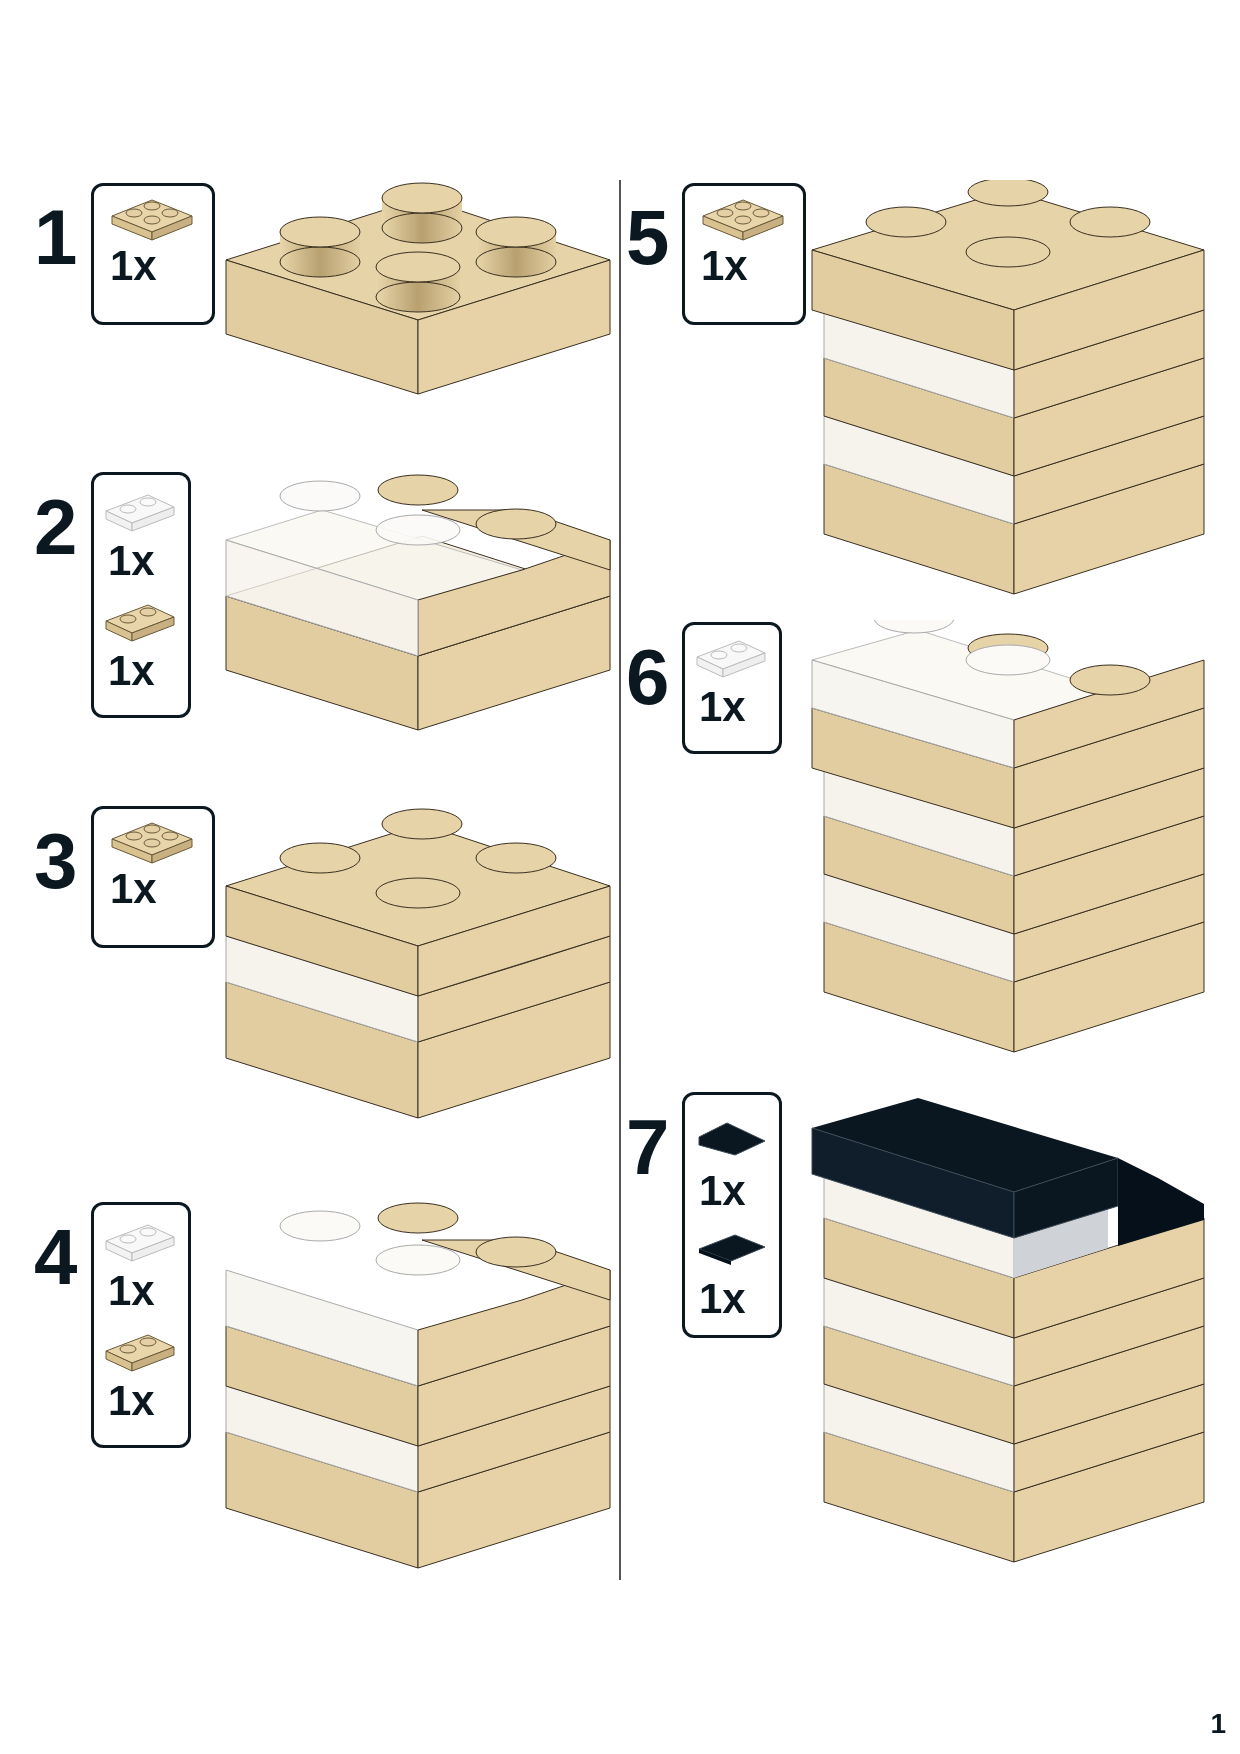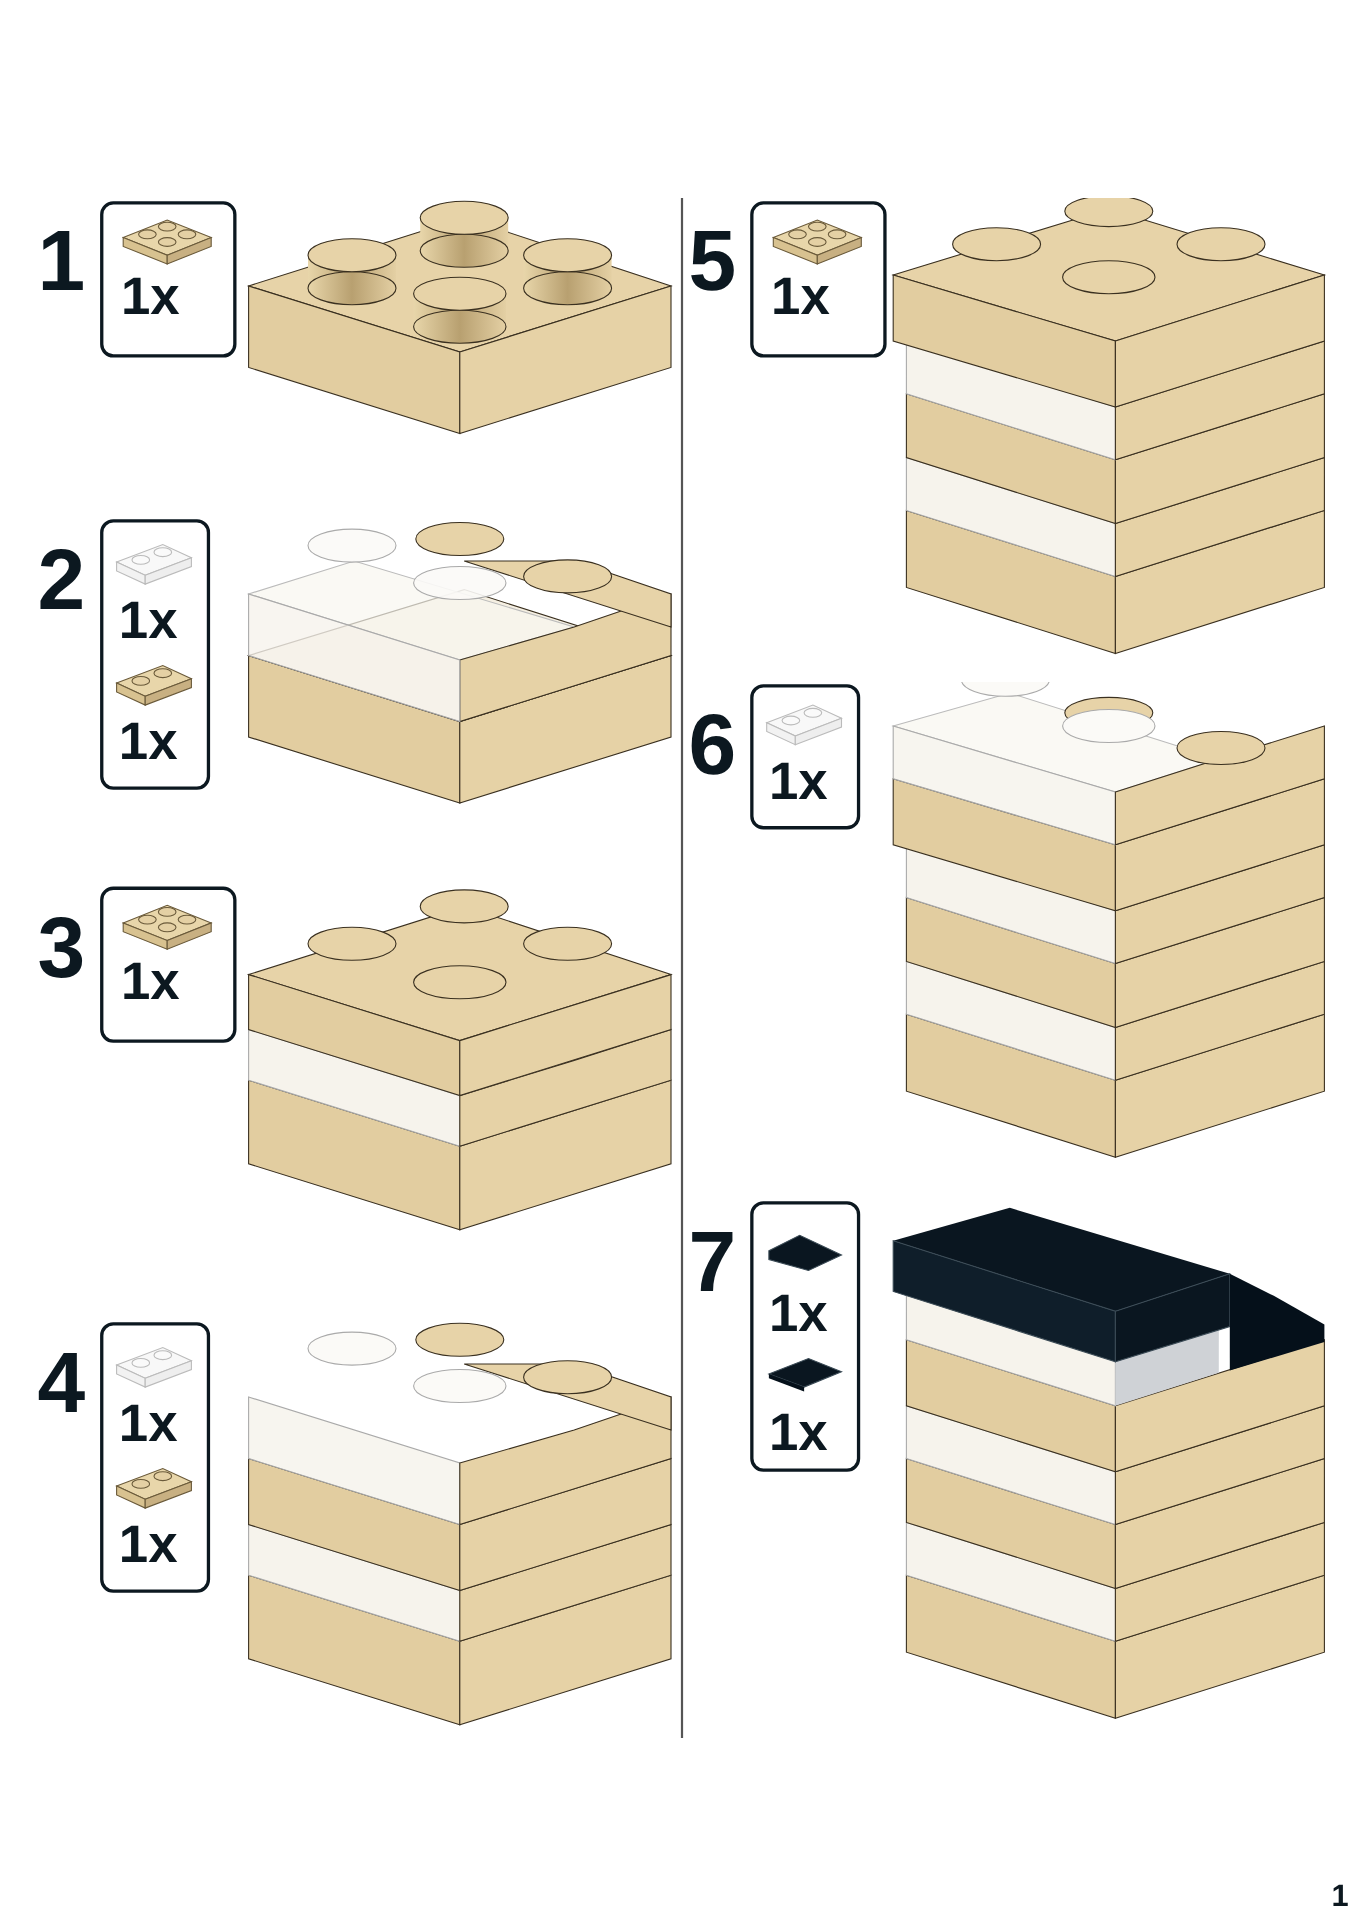--- a/index.html
+++ b/index.html
@@ -1,19 +1,19 @@
 <!DOCTYPE html>
 <html><head>
 <meta charset="utf-8">
 <style>
   html,body{margin:0;padding:0;background:#fff;}
   body{width:1240px;height:1754px;position:relative;overflow:hidden;font-family:"Liberation Sans",sans-serif;}
   .stepnum{position:absolute;font-weight:bold;font-size:78px;color:#0c1820;line-height:1;}
   .box{position:absolute;border:3px solid #0c1820;border-radius:12px;background:#fff;}
-  .qty{position:absolute;font-weight:bold;font-size:48px;color:#0c1820;}
+  .qty{position:absolute;font-weight:bold;font-size:42px;color:#0c1820;}
   .divider{position:absolute;left:619px;top:180px;width:2px;height:1400px;background:#555;}
   .pagenum{position:absolute;right:14px;bottom:14px;font-weight:bold;font-size:28px;color:#0c1820;}
   svg{position:absolute;}
 </style>
 </head>
 <body>
 
 <svg width="0" height="0" style="position:absolute">
   <defs>
     <linearGradient id="stud" x1="0" x2="1">

